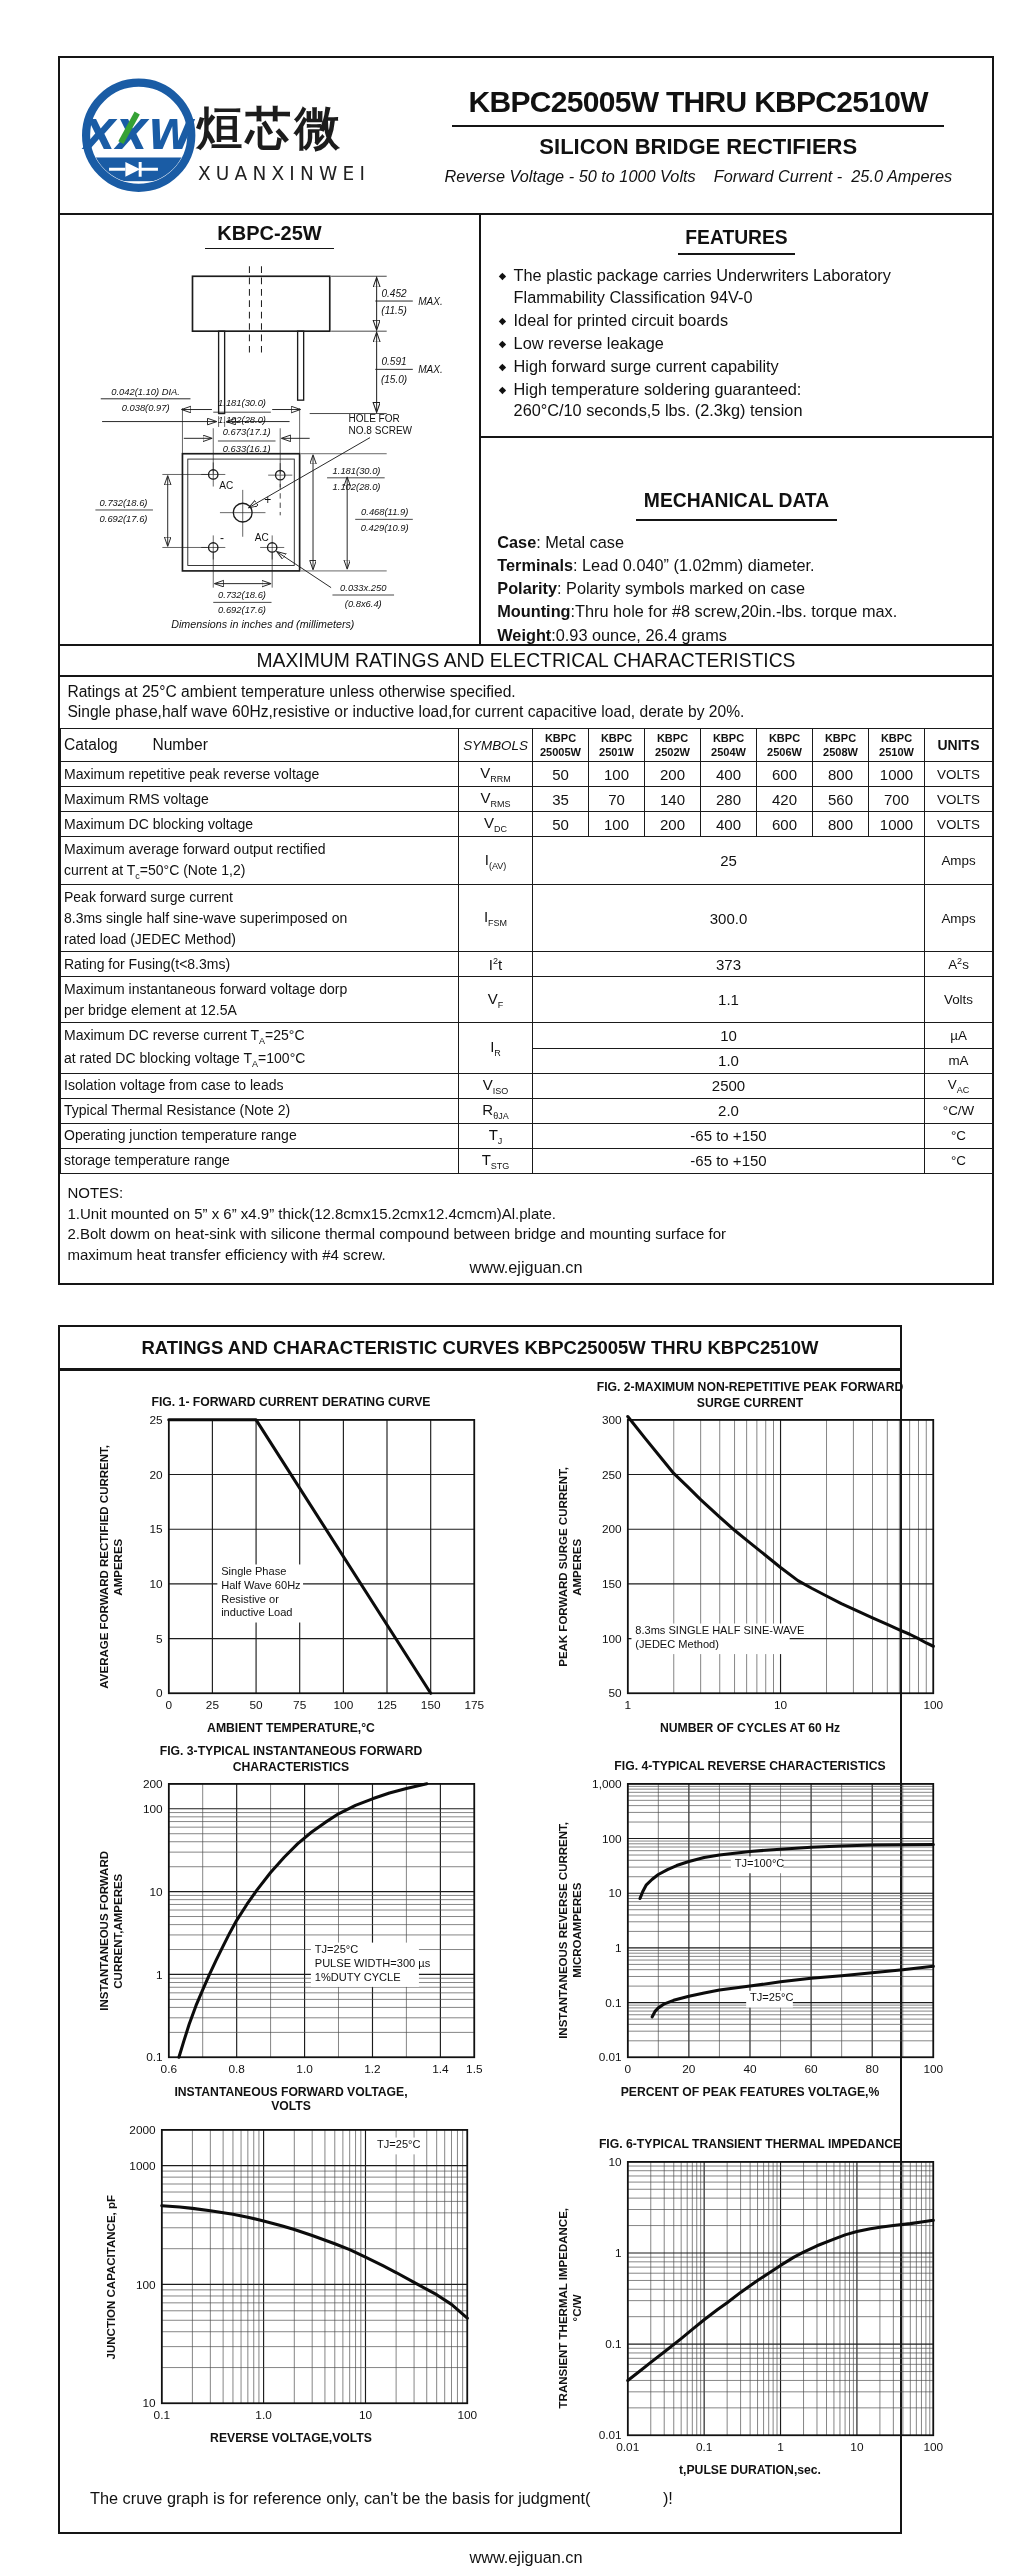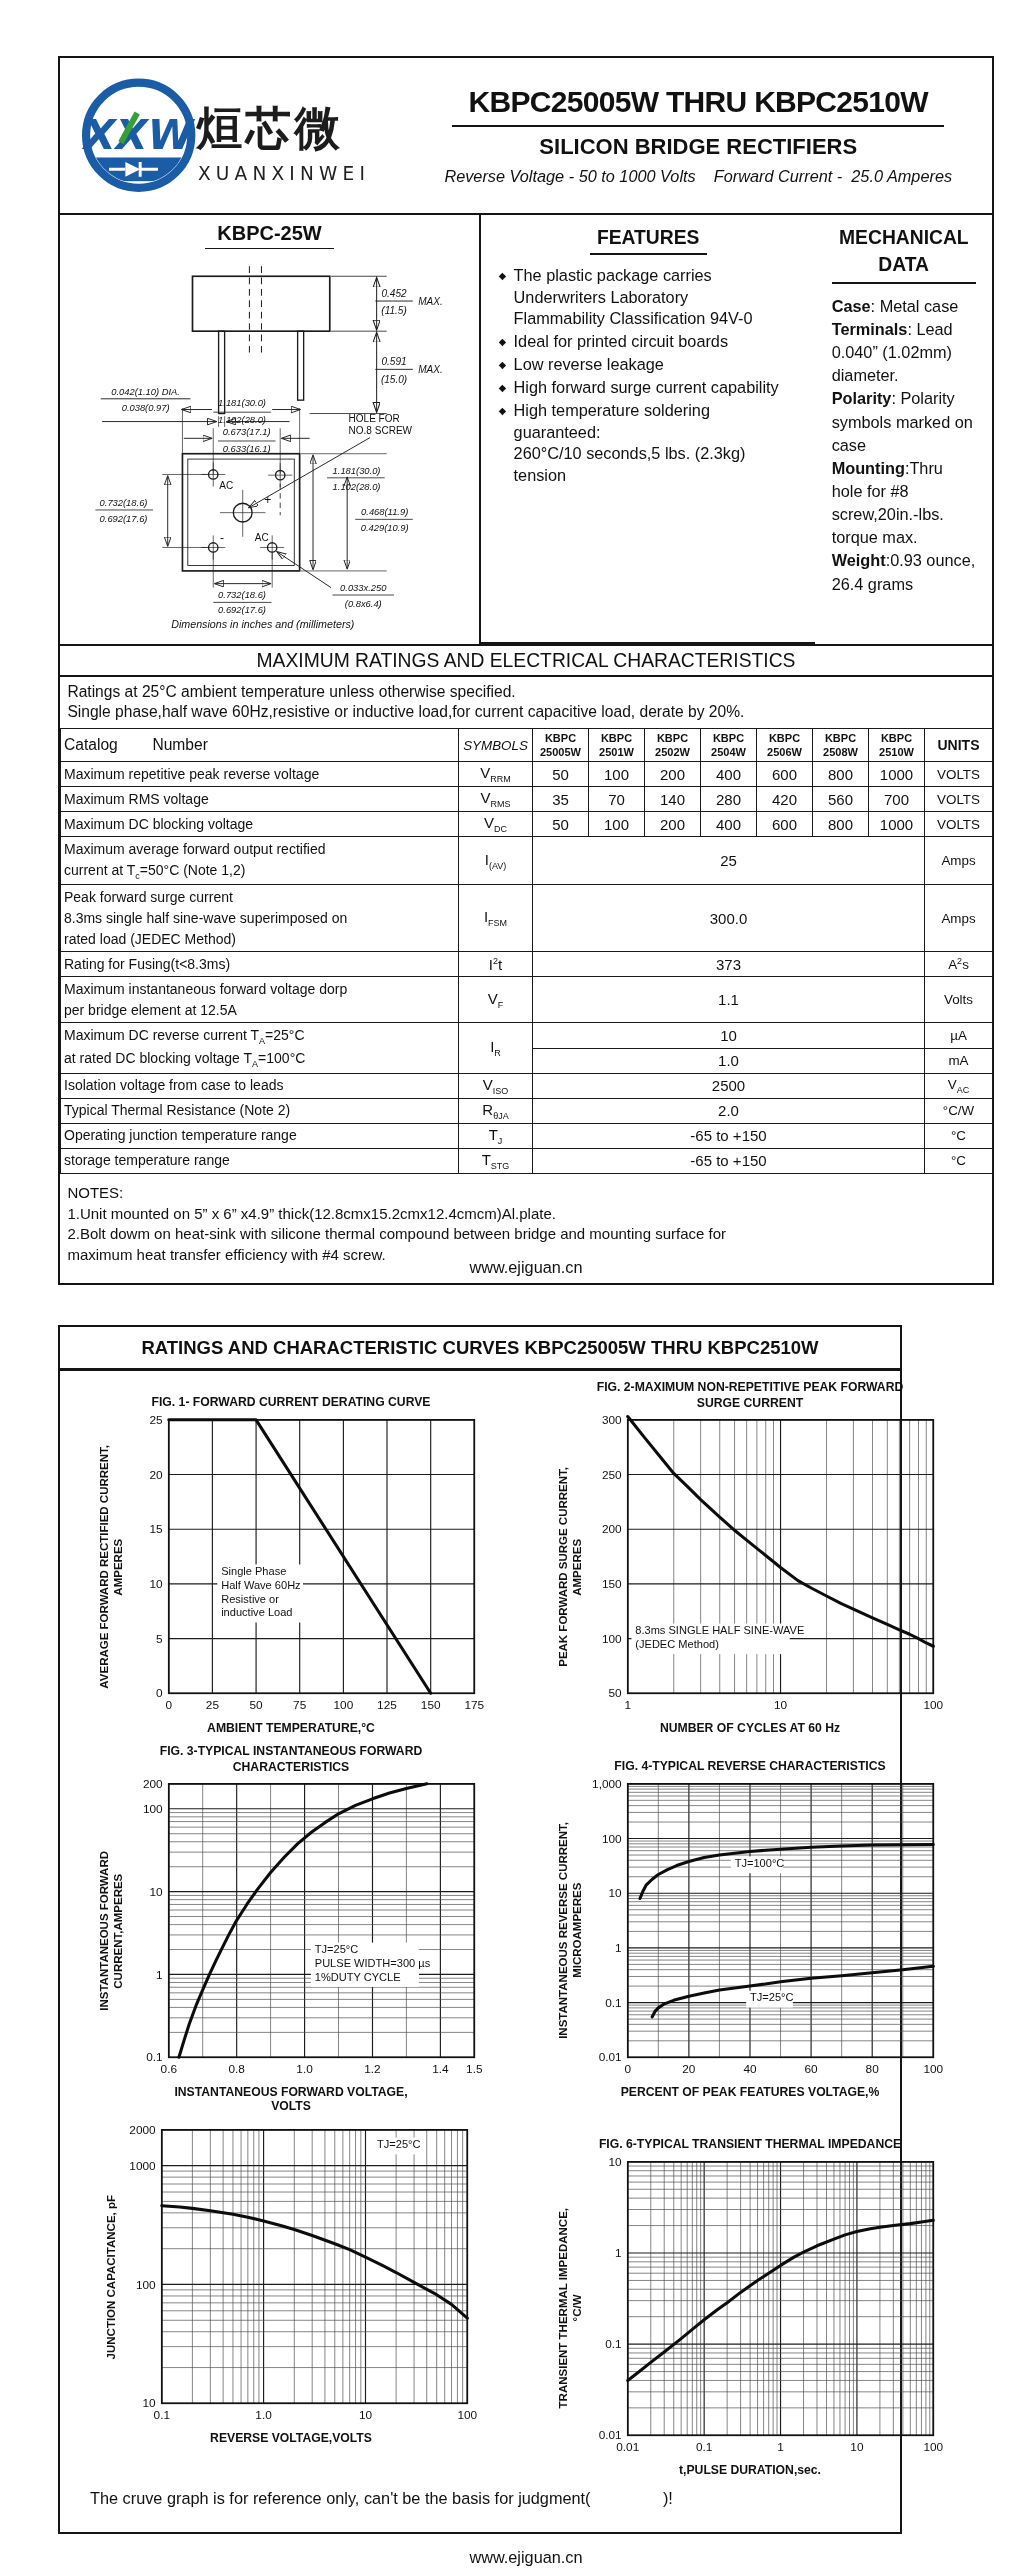--- a/index.html
+++ b/index.html
@@ -13,21 +13,21 @@
   .titles h2{font-size:22px;margin:7.4px 0 0;}
   .tagline{font-style:italic;font-size:16.3px;margin-top:7.4px;white-space:pre;}
   .p1-cols{display:flex;height:429px;}
   .pkg{width:419px;padding-top:7.4px;}
   .pkg-name{text-align:center;font-size:20px;font-weight:bold;}
   .pkg-name span{border-bottom:1.9px solid #151515;padding:0 12px 3px;display:inline-block;}
   .pkg-svg{display:block;margin:1.5px auto 0;width:375px;height:382px;}
   .pkg-svg text{font-family:"Liberation Sans",sans-serif;font-style:italic;fill:#111;}
   .pkg-svg text.up{font-style:normal;}
   .pkg-svg line,.pkg-svg rect,.pkg-svg circle,.pkg-svg path{stroke:#1c1c1c;fill:none;}
-  .rightcol{flex:1;border-left:2.2px solid #151515;display:flex;flex-direction:row;}
+  .rightcol{flex:1;border-left:2.2px solid #151515;display:flex;flex-direction:column;gap:40px;}
   .features{border-bottom:2.2px solid #151515;padding:12px 16.3px 13.4px;}
   .sec-title{text-align:center;font-size:19.3px;font-weight:bold;margin-bottom:10.4px;}
   .sec-title span{border-bottom:2.2px solid #151515;padding:0 7.4px 3.7px;display:inline-block;}
   #feat-list{list-style:none;margin:0;padding:0;font-size:16.3px;line-height:1.32;}
   #feat-list li{display:flex;margin:1.5px 0;}
   .bullet{font-size:9.6px;margin:5.2px 7.4px 0 1.5px;flex:none;}
   .feat-text{white-space:pre-line;}
   .mech{padding:9px 16.3px;font-size:16.3px;line-height:1.42;flex:1;}
   .ratings-bar{border-top:2.2px solid #151515;border-bottom:2.2px solid #151515;text-align:center;font-weight:normal;font-size:19.3px;padding:3.7px 0;}
   .ratings-notes{font-size:15.6px;padding:4.5px 7.4px 6px;line-height:1.3;}

